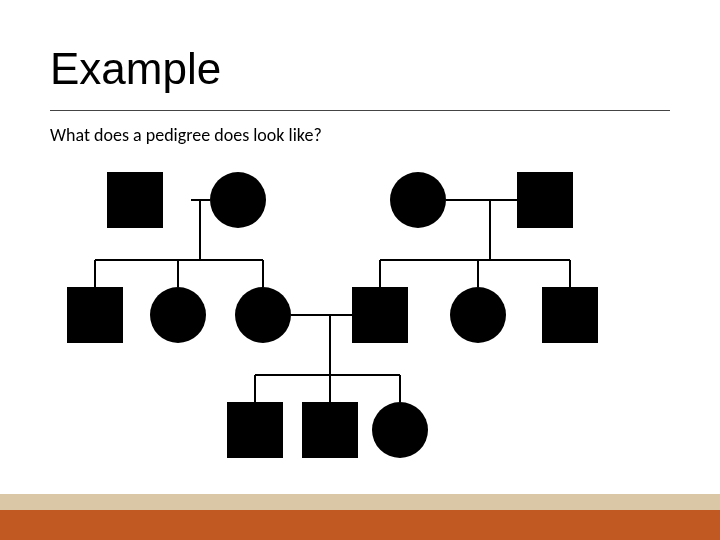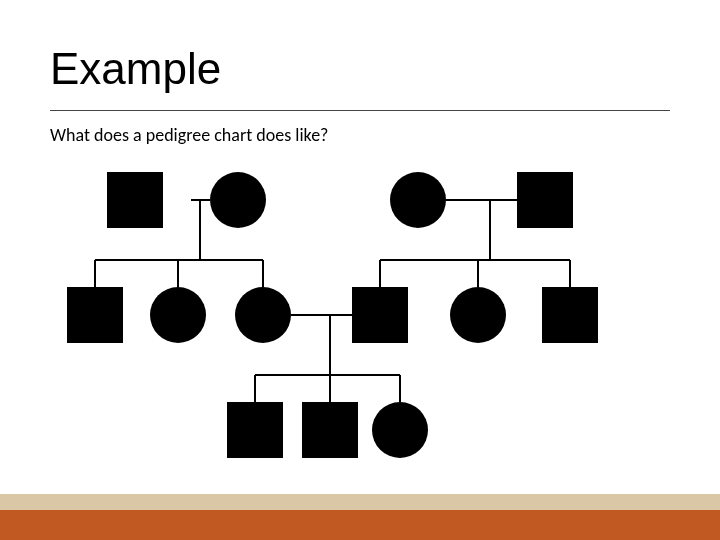--- a/index.html
+++ b/index.html
@@ -11,21 +11,21 @@
   .footer-bar{position:absolute;left:0;width:720px}
   .footer-tan{background:#d9c7a5;height:18px;top:494px}
   .footer-orange{background:#c05a22;height:30px;top:510px}
 </style>
 </head>
 <body>
 
 <div class="slide">
   <div class="title">Example</div>
   <div class="title-rule"></div>
-  <div class="subtitle">What does a pedigree chart does like?</div>
+  <div class="subtitle">What does a pedigree does look like?</div>
 
   <svg class="diagram" width="720" height="540">
       <line x1="191" y1="200" x2="210" y2="200" stroke="#000" stroke-width="2"></line>
       <line x1="446" y1="200" x2="545" y2="200" stroke="#000" stroke-width="2"></line>
       <line x1="200" y1="200" x2="200" y2="260" stroke="#000" stroke-width="2"></line>
       <line x1="490" y1="200" x2="490" y2="260" stroke="#000" stroke-width="2"></line>
       <line x1="95" y1="260" x2="263" y2="260" stroke="#000" stroke-width="2"></line>
       <line x1="380" y1="260" x2="570" y2="260" stroke="#000" stroke-width="2"></line>
       <line x1="95" y1="260" x2="95" y2="287" stroke="#000" stroke-width="2"></line>
       <line x1="178" y1="260" x2="178" y2="287" stroke="#000" stroke-width="2"></line>

